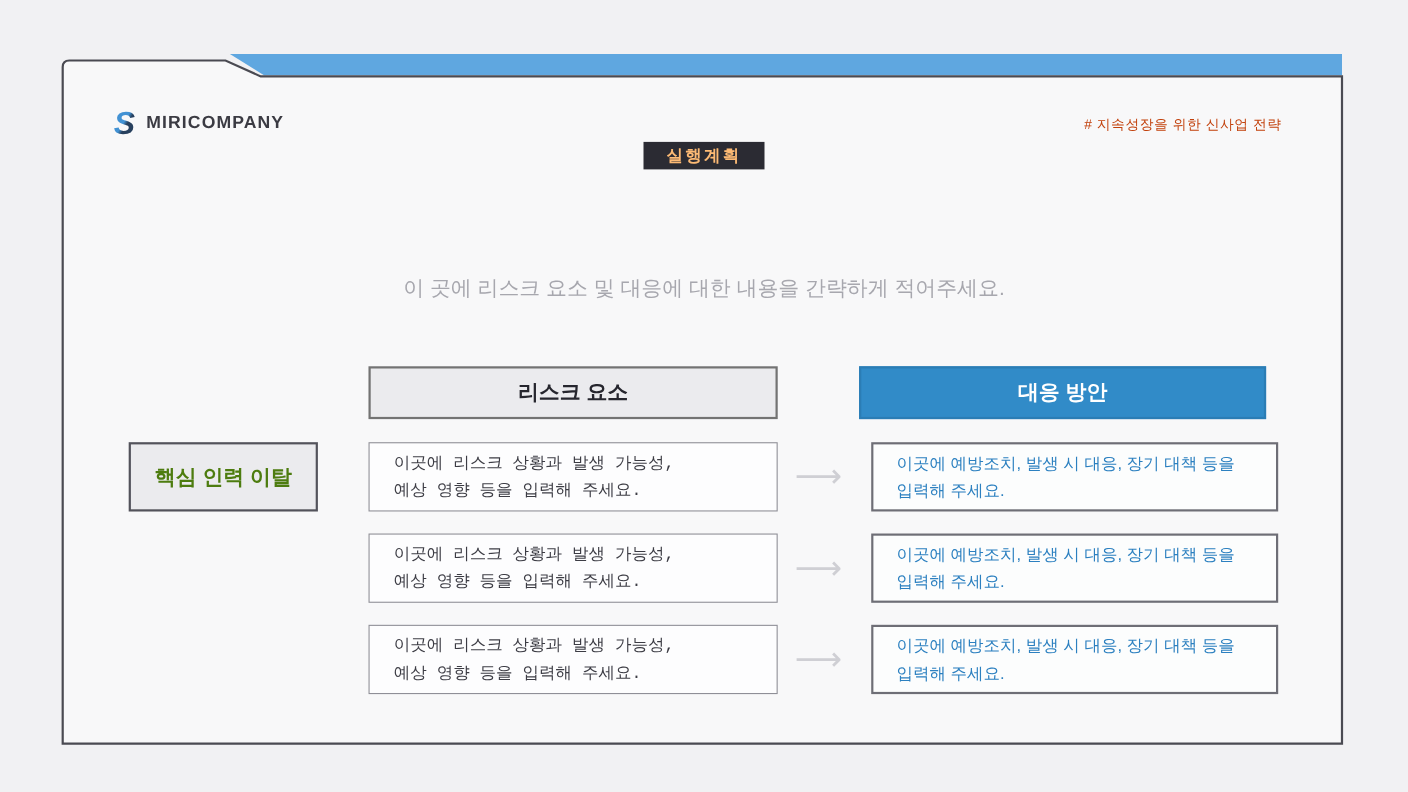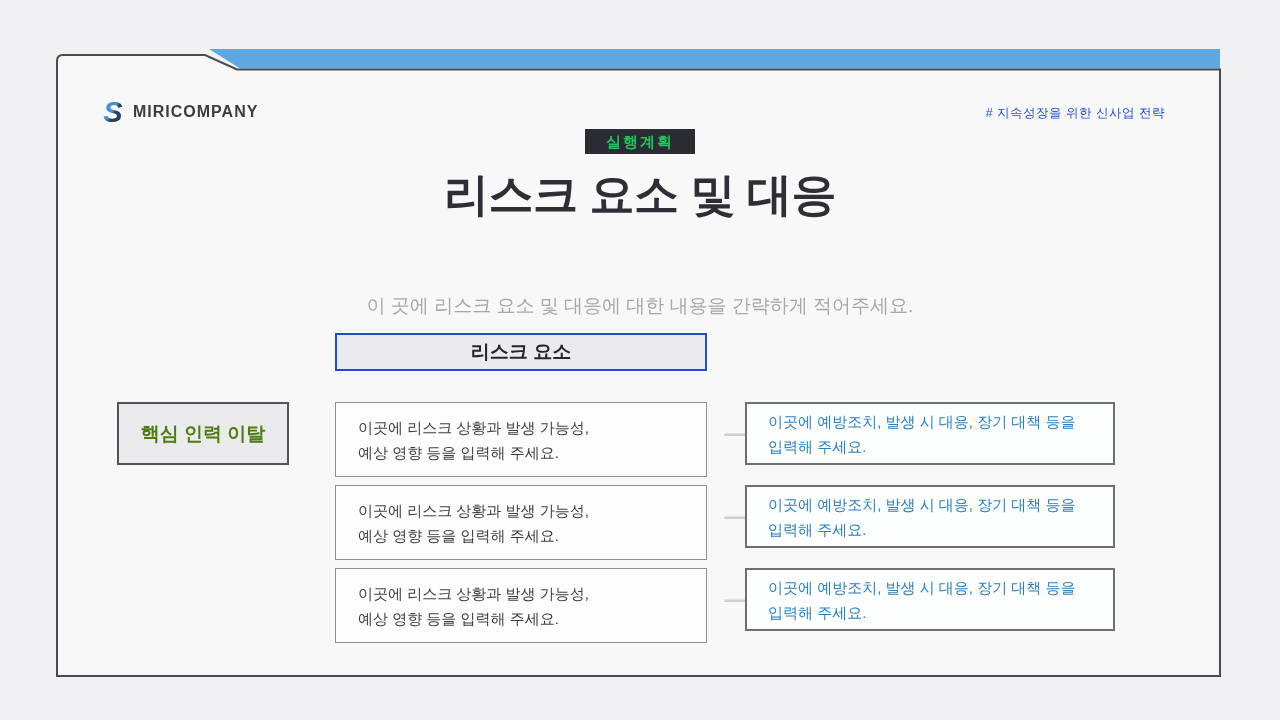--- a/index.html
+++ b/index.html
@@ -13,76 +13,77 @@
 
   .frame-svg { position: absolute; left: 0; top: 0; }
 
   
   .logo { position: absolute; left: 99px; top: 98px; display: flex; align-items: center; gap: 8px; }
   .logo-text { font-size: 16px; font-weight: bold; letter-spacing: 1px; color: #3b3b43; }
 
   
   .hashtag {
     position: absolute; top: 105px; right: 115px;
-    font-size: 12.5px; color: #1d4ed8; letter-spacing: 0.5px;
+    font-size: 12.5px; color: #c2410c; letter-spacing: 0.5px;
   }
 
   
   .badge {
     position: absolute; top: 129px; left: 50%; transform: translateX(-50%);
-    background: #2b2b33; color: #22c55e;
+    background: #2b2b33; color: #fdba74;
     font-size: 15px; font-weight: bold; letter-spacing: 2px;
     padding: 4px 21px; line-height: 17px; text-align: center;
   }
 
   .title {
     position: absolute; top: 166px; left: 0; width: 100%;
     text-align: center;
     font-size: 45px; font-weight: 600; color: #2e2e36;
     letter-spacing: -0.5px; line-height: 58px;
   }
 
   .subtitle {
     position: absolute; top: 249px; left: 0; width: 100%;
     text-align: center;
-    font-size: 19px; font-weight: 400; color: #a7a7ae; margin-top: 44px;
+    font-size: 19px; font-weight: 400; color: #a7a7ae;
   }
 
   
   .cell { position: absolute; }
 
   .head-risk {
-    left: 335px; top: 333px; width: 372px; height: 38px;
-    background: #ebebee; border: 2px solid #1d4ed8;
+    left: 335px; top: 333px; width: 372px; height: 48px;
+    background: #ebebee; border: 2px solid #737373;
     display: flex; align-items: center; justify-content: center;
     font-size: 19px; font-weight: bold; color: #26262e;
   }
   .head-resp {
     left: 781px; top: 333px; width: 370px; height: 48px;
     background: #318bc8; border: 2px solid #2b7db5;
     display: flex; align-items: center; justify-content: center;
     font-size: 19px; font-weight: bold; color: #ffffff;
   }
 
   .label-box {
     left: 117px; width: 172px; height: 63px;
     background: #ebebee; border: 2px solid #53535b;
     display: flex; align-items: center; justify-content: center;
     font-size: 19px; font-weight: bold; color: #4d7c0f;
   }
   .risk-box {
-    left: 335px; width: 372px; height: 75px;
+    left: 335px; width: 372px; height: 63px;
     background: #fdfdfe; border: 1px solid #8f8f97;
     display: flex; flex-direction: column; justify-content: center;
     padding-left: 22px; padding-right: 10px;
     font-size: 15px; color: #3c3c44; line-height: 25px;
     white-space: pre-line;
+    font-family: Liberation Mono, monospace;
   }
   .resp-box {
-    left: 745px; width: 370px; height: 63px;
+    left: 792px; width: 370px; height: 63px;
     background: #fcfdfd; border: 2px solid #6e6e76;
     display: flex; flex-direction: column; justify-content: center;
     padding-left: 21px; padding-right: 8px;
     font-size: 15px; font-weight: 500; color: #2c80c0; line-height: 25px;
     white-space: pre-line;
   }
   .arrow-cell {
     left: 709px; width: 70px; height: 63px;
     display: flex; align-items: center; justify-content: center;
     font-size: 30px; color: #cfcfd4;
@@ -112,24 +113,24 @@
         </linearGradient>
       </defs>
       <text x="14" y="24" font-size="29" font-weight="bold" font-style="italic" font-family="Liberation Sans, sans-serif" fill="url(#sgrad)" text-anchor="middle">S</text>
     </svg>
     <span class="logo-text">MIRICOMPANY</span>
   </div>
 
   <div class="hashtag"># 지속성장을 위한 신사업 전략</div>
 
   <div class="badge">실행계획</div>
-  <h1 class="title">리스크 요소 및 대응</h1>
   <div class="subtitle">이 곳에 리스크 요소 및 대응에 대한 내용을 간략하게 적어주세요.</div>
 
   <div class="cell head-risk">리스크 요소</div>
+  <div class="cell head-resp">대응 방안</div>
 
   <div class="cell label-box row-1">핵심 인력 이탈</div>
   <div class="cell risk-box row-1">이곳에 리스크 상황과 발생 가능성,
 예상 영향 등을 입력해 주세요.</div>
   <div class="cell arrow-cell row-1">⟶</div>
   <div class="cell resp-box row-1">이곳에 예방조치, 발생 시 대응, 장기 대책 등을
 입력해 주세요.</div>
 
   <div class="cell risk-box row-2">이곳에 리스크 상황과 발생 가능성,
 예상 영향 등을 입력해 주세요.</div>

